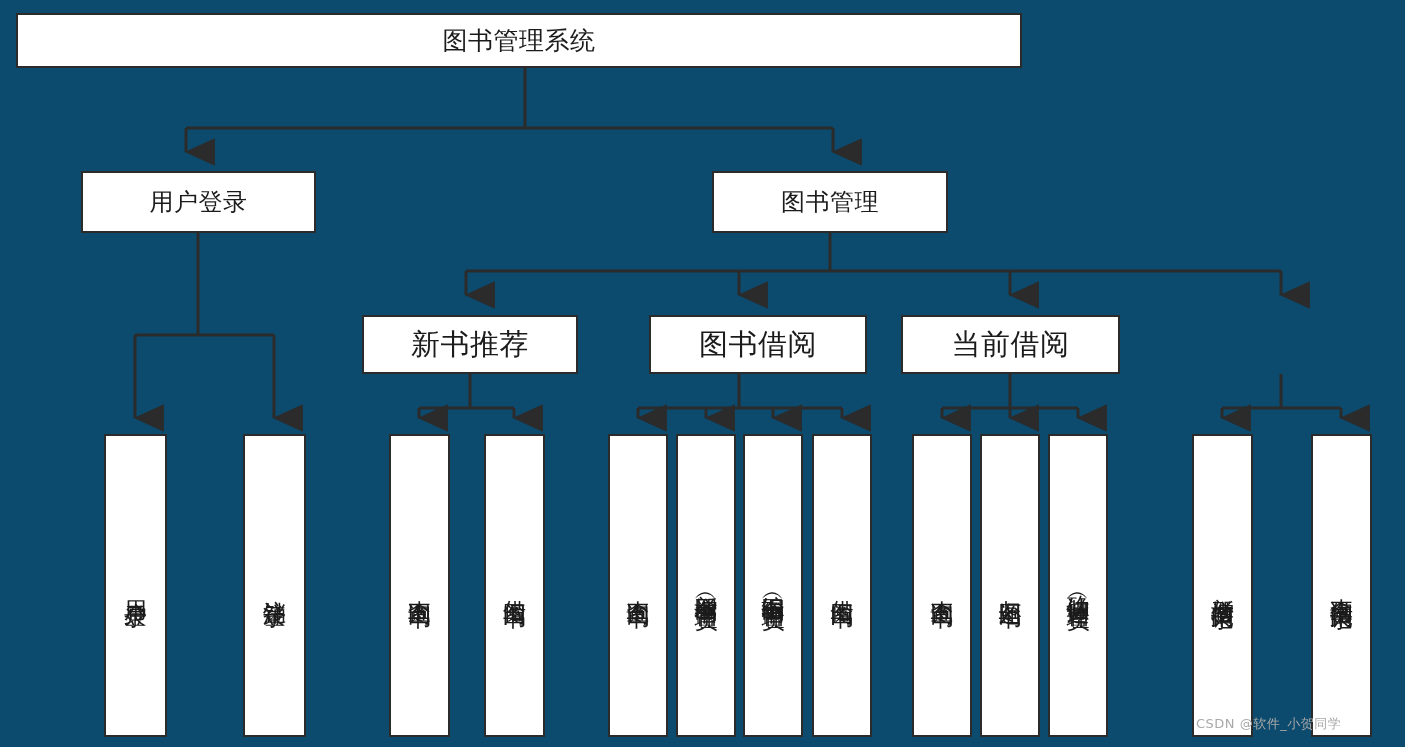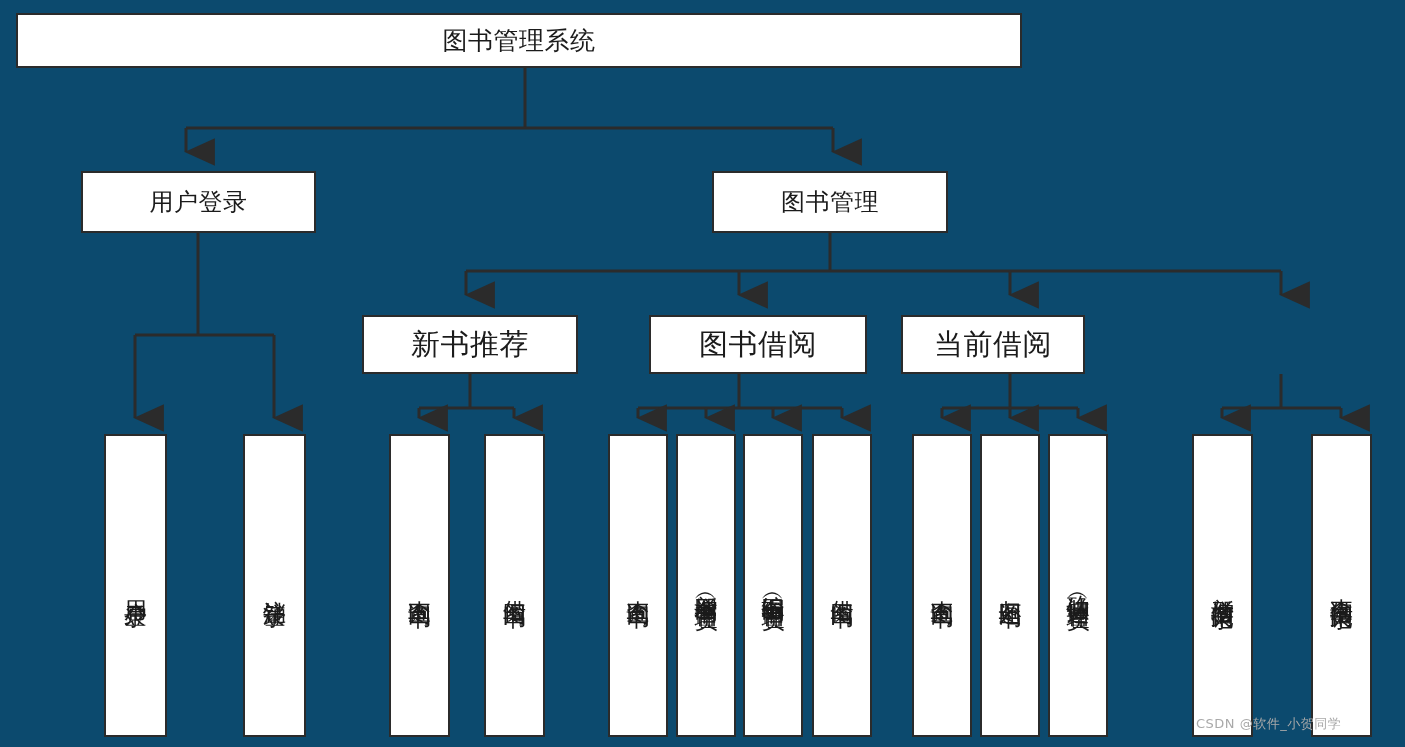--- a/index.html
+++ b/index.html
@@ -147,21 +147,21 @@
   <div class="node node-l1" style="left:712px; top:171px; width:236px; height:62px;">
     <span class="label">图书管理</span>
   </div>
 
   <div class="node node-l2" style="left:362px; top:315px; width:216px; height:59px;">
     <span class="label">新书推荐</span>
   </div>
   <div class="node node-l2" style="left:630px; top:315px; width:218px; height:59px;margin-left:19px;">
     <span class="label">图书借阅</span>
   </div>
-  <div class="node node-l2" style="left:901px; top:315px; width:184px; height:59px;">
+  <div class="node node-l2" style="left:901px; top:315px; width:219px; height:59px;">
     <span class="label">当前借阅</span>
   </div>
 
   <div class="node node-leaf" style="left:104px; top:434px; width:63px; height:303px;">
     <span class="label">用户登录</span>
   </div>
   <div class="node node-leaf" style="left:243px; top:434px; width:63px; height:303px;">
     <span class="label">注销登录</span>
   </div>
 

